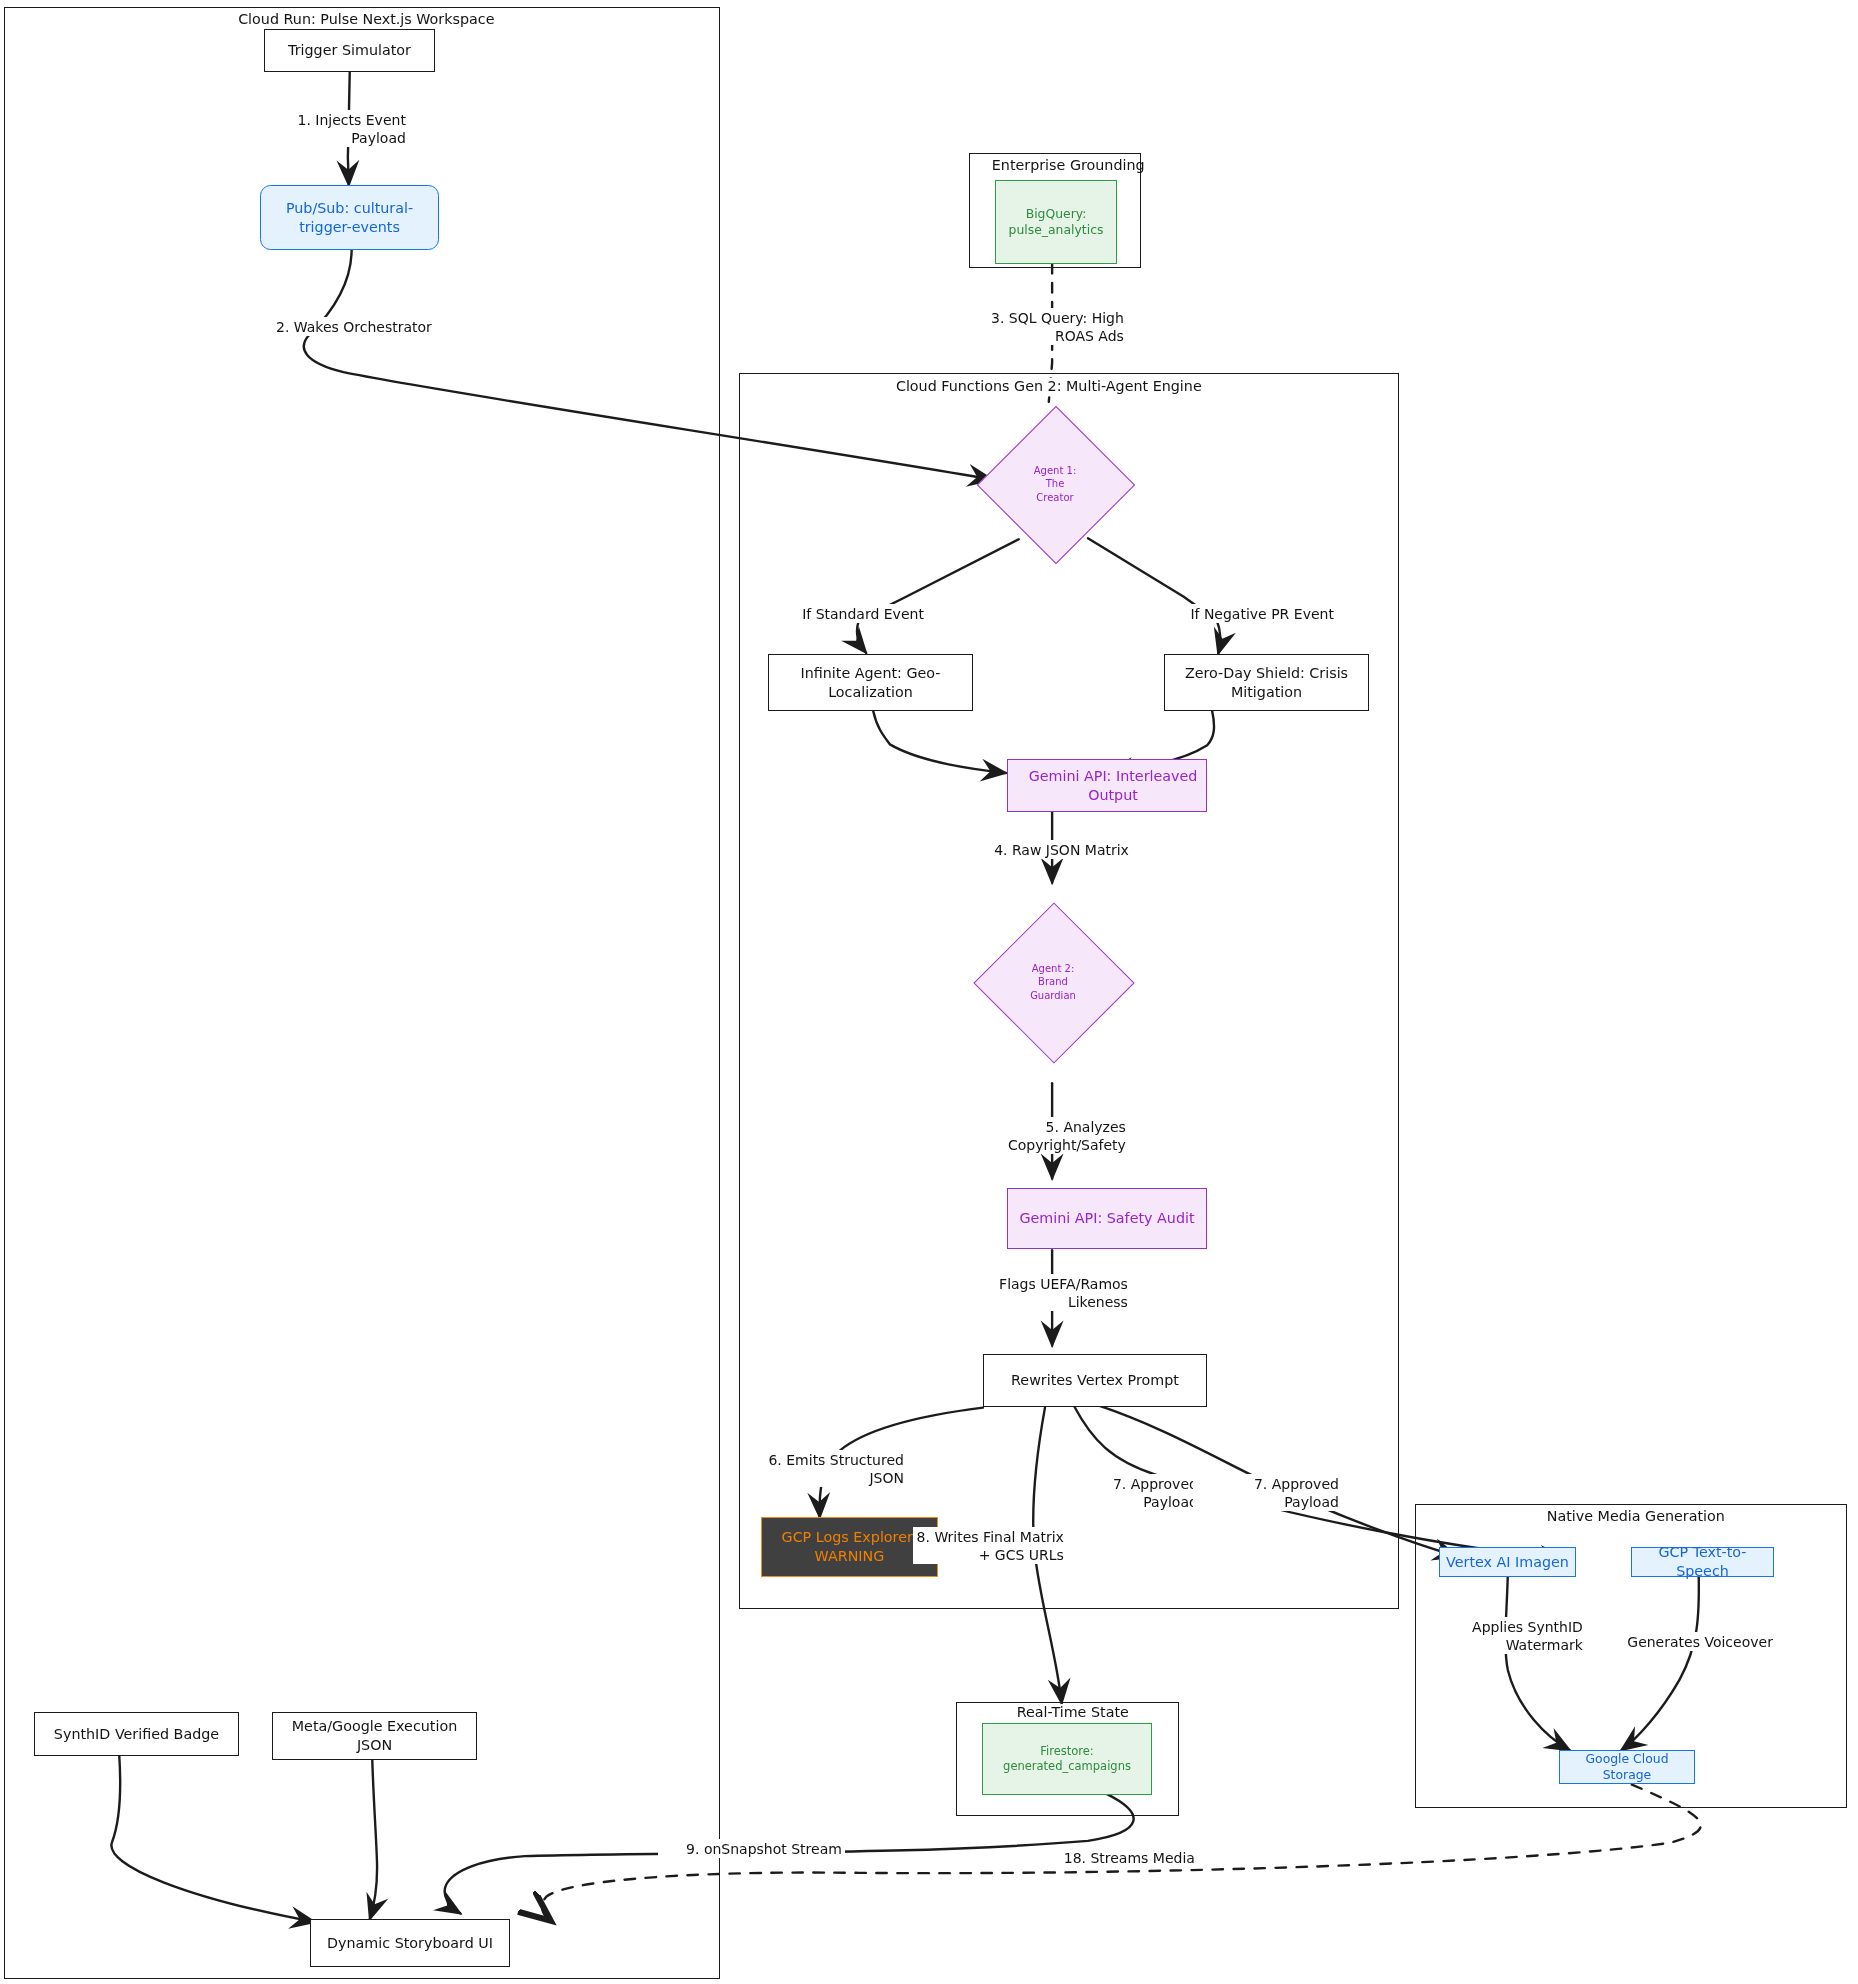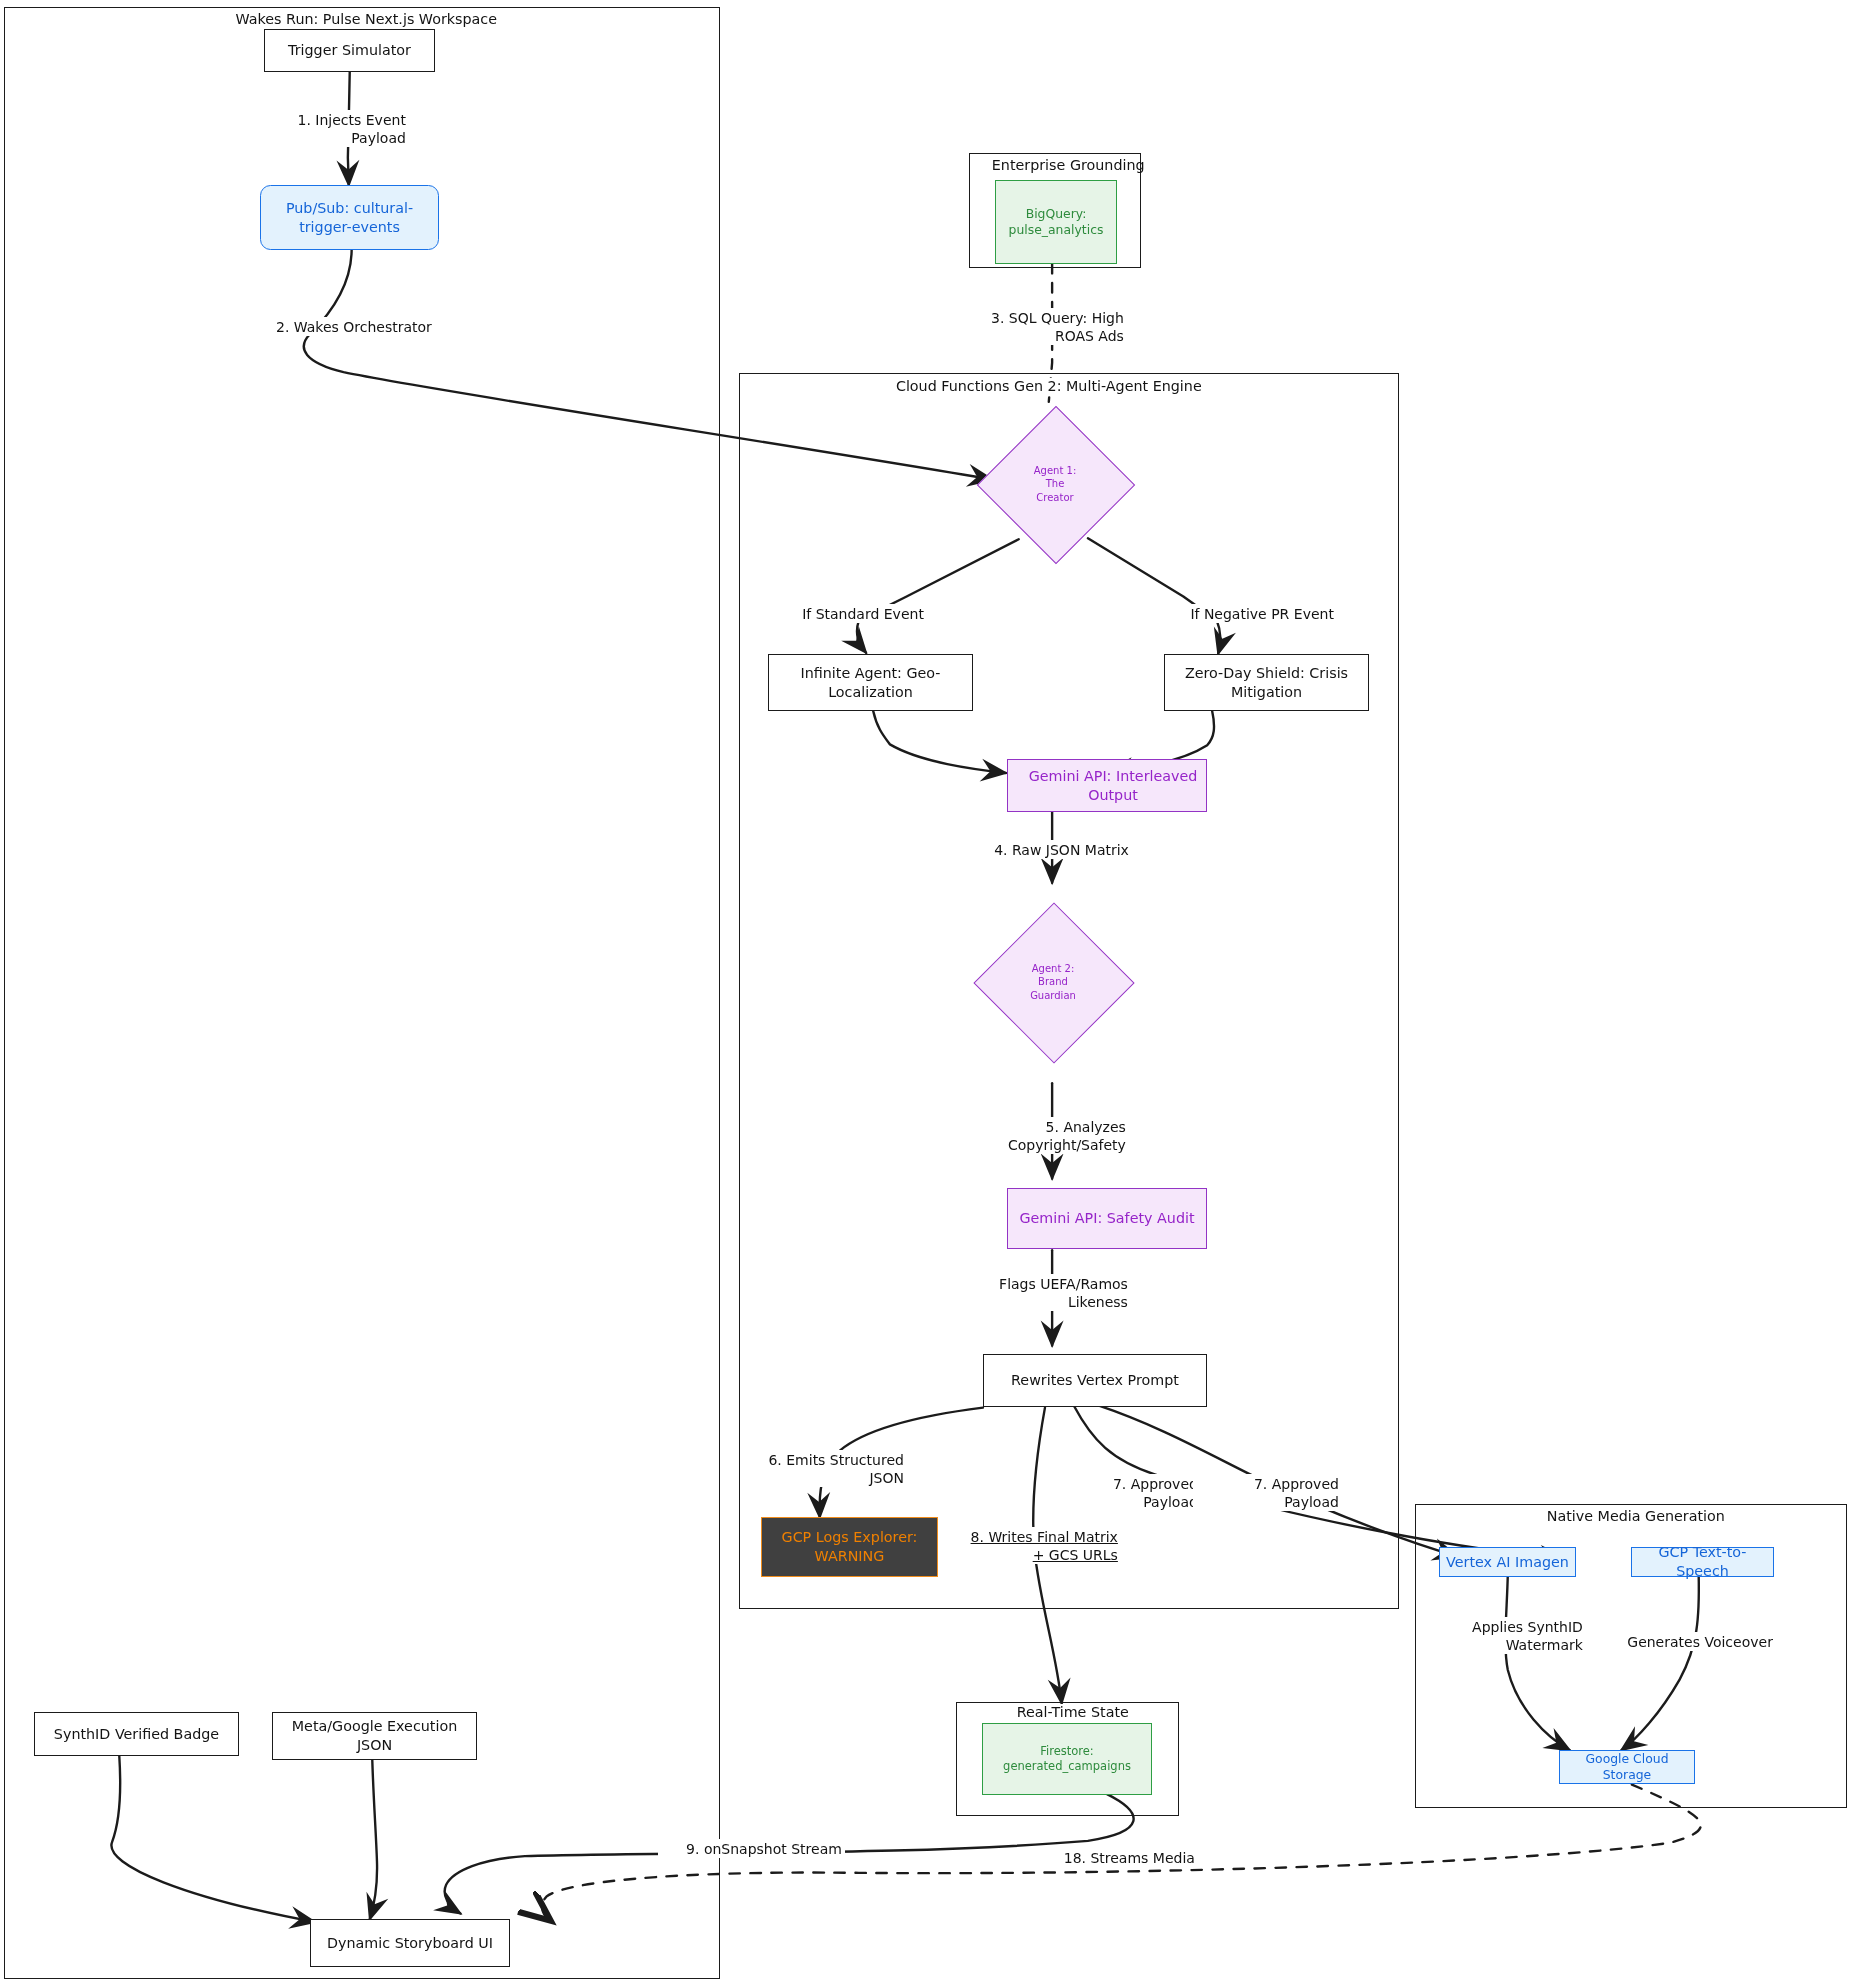--- a/index.html
+++ b/index.html
@@ -96,21 +96,21 @@
                C1010,3896 950,3920 935,3950 C925,3972 940,3995 965,4010" marker-end="url(#ah)"></path>
 
       <path d="M250,3680 C255,3760 250,3820 235,3860 C215,3910 400,3980 660,4028" marker-end="url(#ah)"></path>
 
       <path d="M780,3680 C782,3760 788,3840 790,3900 C792,3960 782,4000 775,4022" marker-end="url(#ah)"></path>
 
     </g>
   </svg>
 
   <div class="frame" style="left:3.8px;top:6.7px;width:716px;height:1972px;"></div>
-  <div class="frame-title" style="left:210px;top:10.5px;width:305px;">Wakes Run: Pulse Next.js Workspace</div>
+  <div class="frame-title" style="left:210px;top:10.5px;width:305px;">Cloud Run: Pulse Next.js Workspace</div>
 
   <div class="frame" style="left:969px;top:153px;width:172px;height:115px;"></div>
   <div class="frame-title" style="left:988px;top:157px;width:134px;">Enterprise Grounding</div>
 
   <div class="frame" style="left:739px;top:373px;width:660px;height:1236px;"></div>
   <div class="frame-title" style="left:873px;top:378px;width:344px;">Cloud Functions Gen 2: Multi-Agent Engine</div>
 
   <div class="frame" style="left:1415px;top:1504px;width:432px;height:304px;"></div>
   <div class="frame-title" style="left:1527px;top:1508px;width:210px;">Native Media Generation</div>
 
@@ -221,21 +221,21 @@
   <div class="edge-label" style="left:982px;top:1274px;width:143px;">Flags UEFA/Ramos
 Likeness</div>
 
   <div class="edge-label" style="left:753px;top:1450px;width:148px;">6. Emits Structured
 JSON</div>
 
   <div class="edge-label" style="left:1052px;top:1474px;width:143px;">7. Approved Payload</div>
 
   <div class="edge-label" style="left:1193px;top:1474px;width:143px;">7. Approved Payload</div>
 
-  <div class="edge-label" style="left:967px;top:1527px;width:148px;text-decoration:underline;">8. Writes Final Matrix
+  <div class="edge-label" style="left:913px;top:1527px;width:148px;">8. Writes Final Matrix
 + GCS URLs</div>
 
   <div class="edge-label" style="left:1446px;top:1617px;width:134px;">Applies SynthID
 Watermark</div>
 
   <div class="edge-label" style="left:1613px;top:1632px;width:157px;">Generates Voiceover</div>
 
   <div class="edge-label" style="left:658px;top:1839px;width:181px;">9. onSnapshot Stream</div>
 
   <div class="edge-label" style="left:1035px;top:1848px;width:157px;">18. Streams Media</div>

